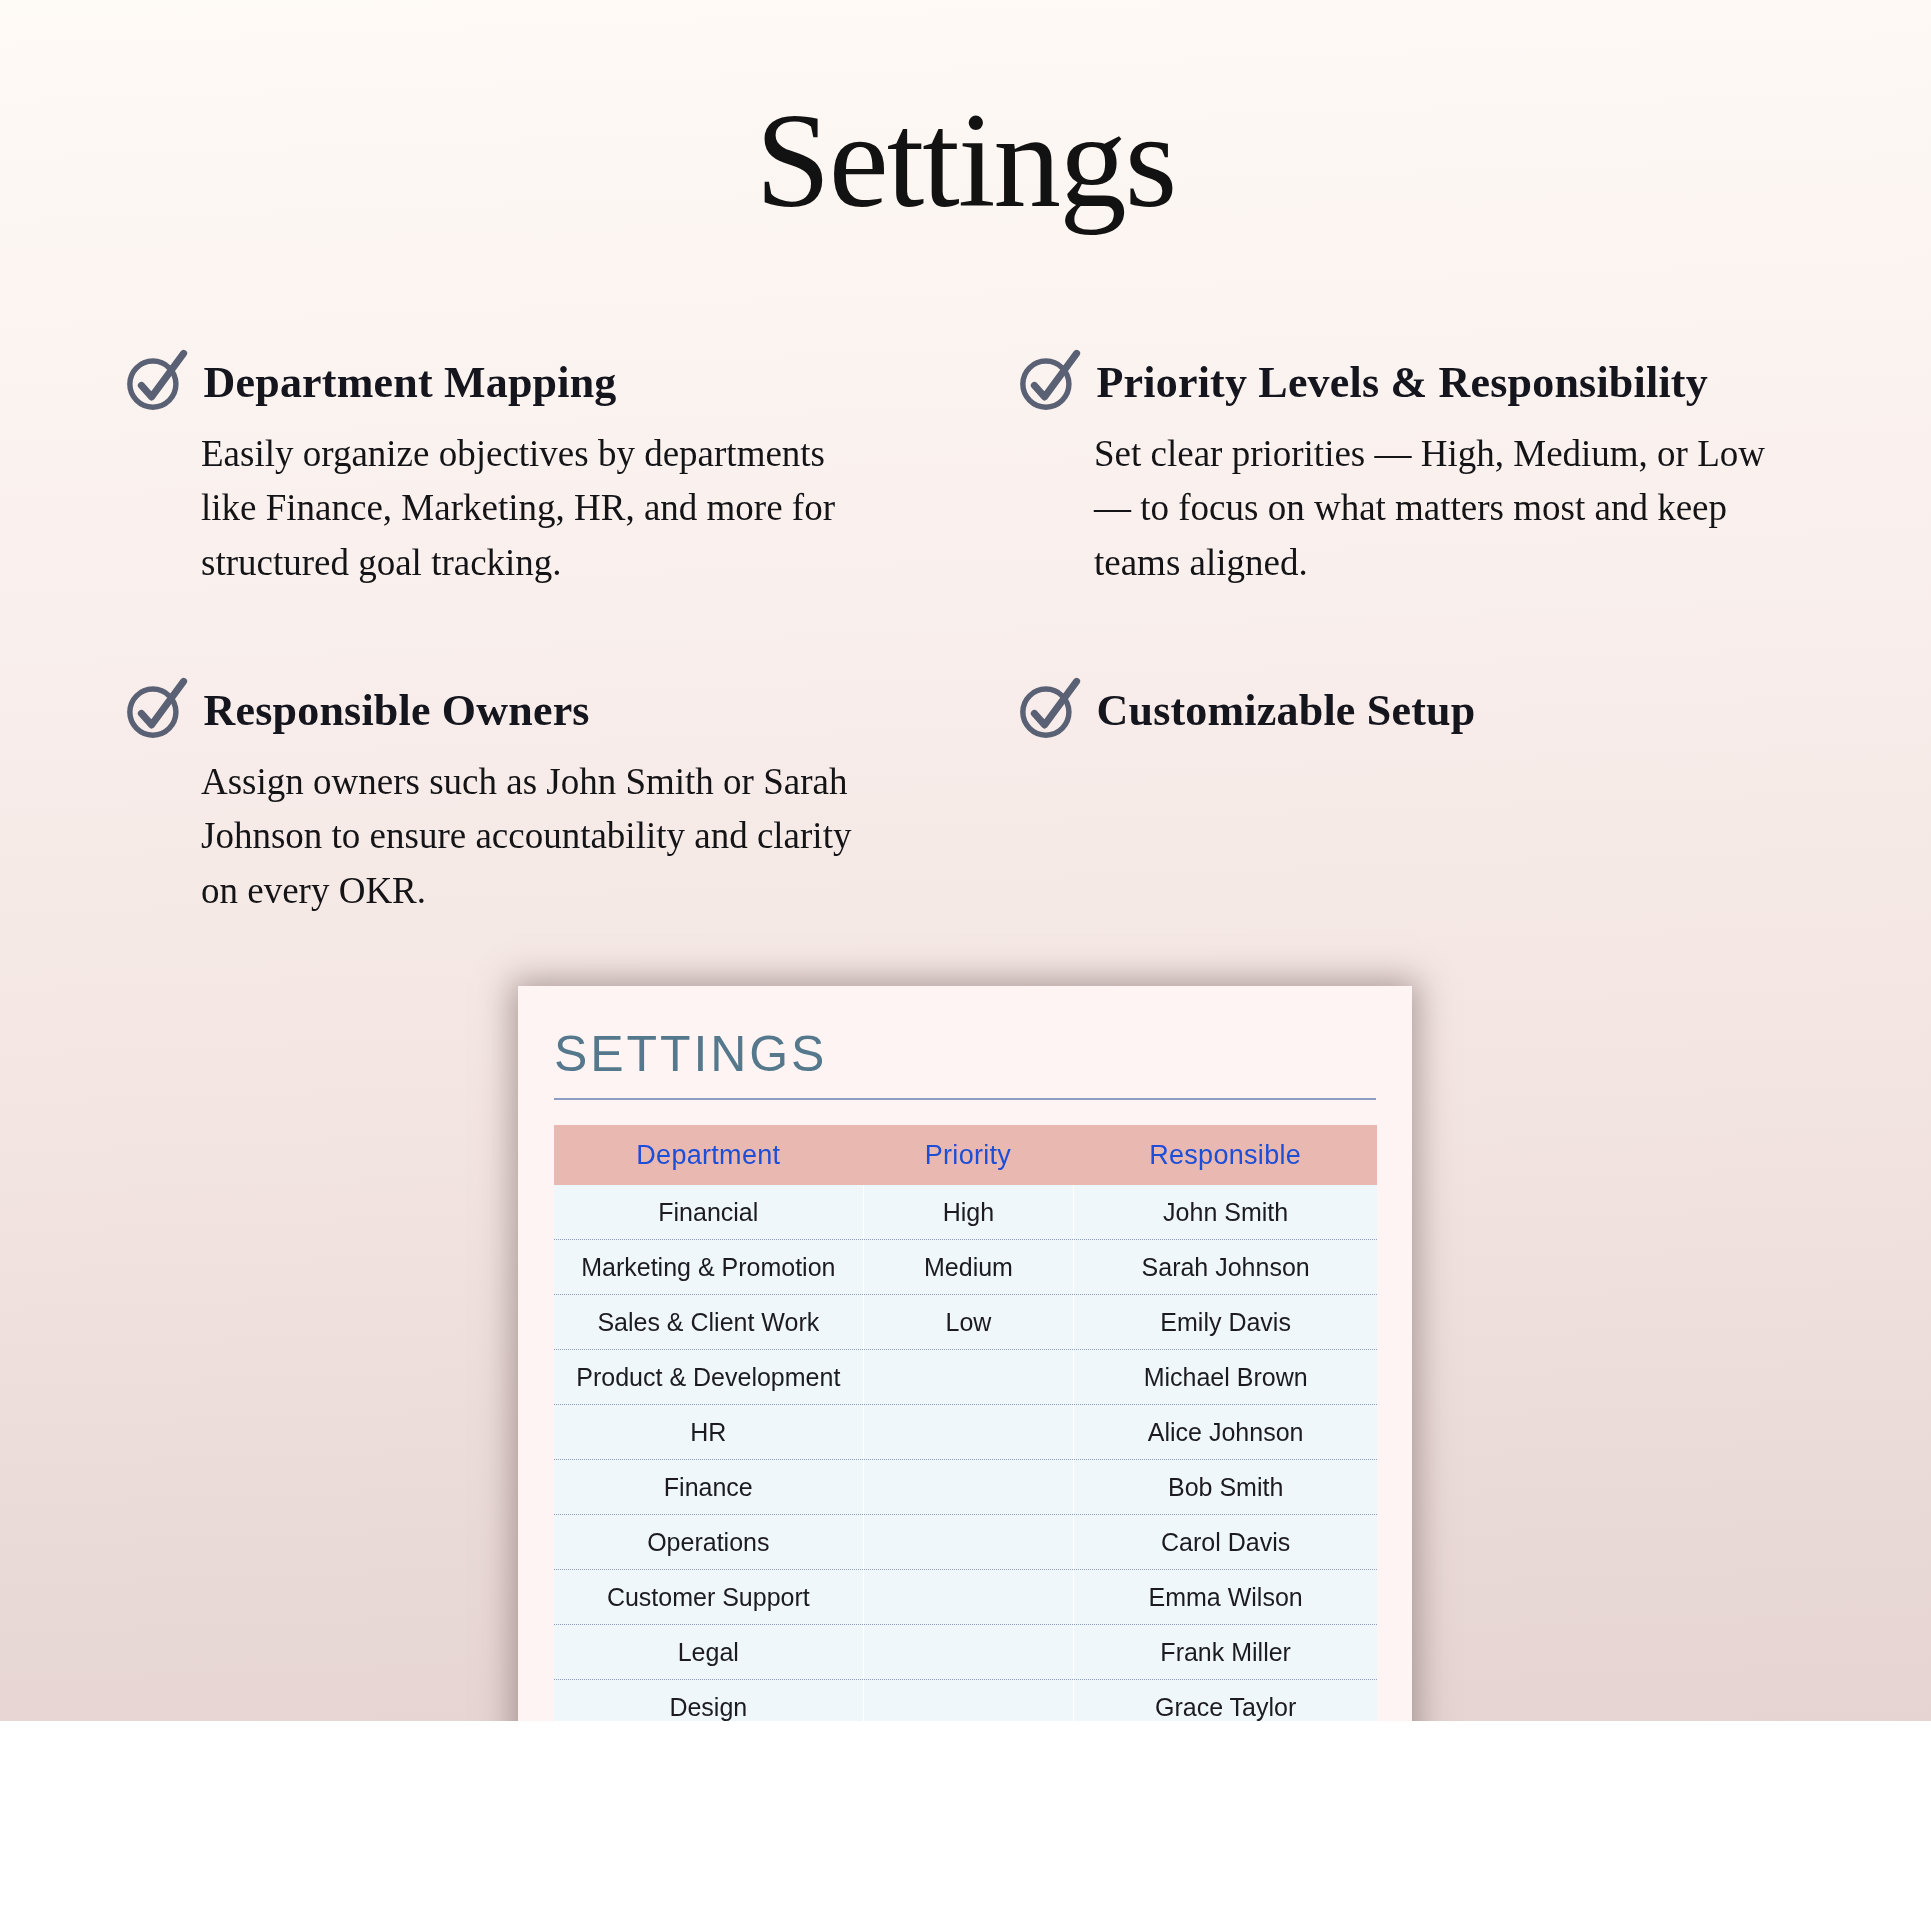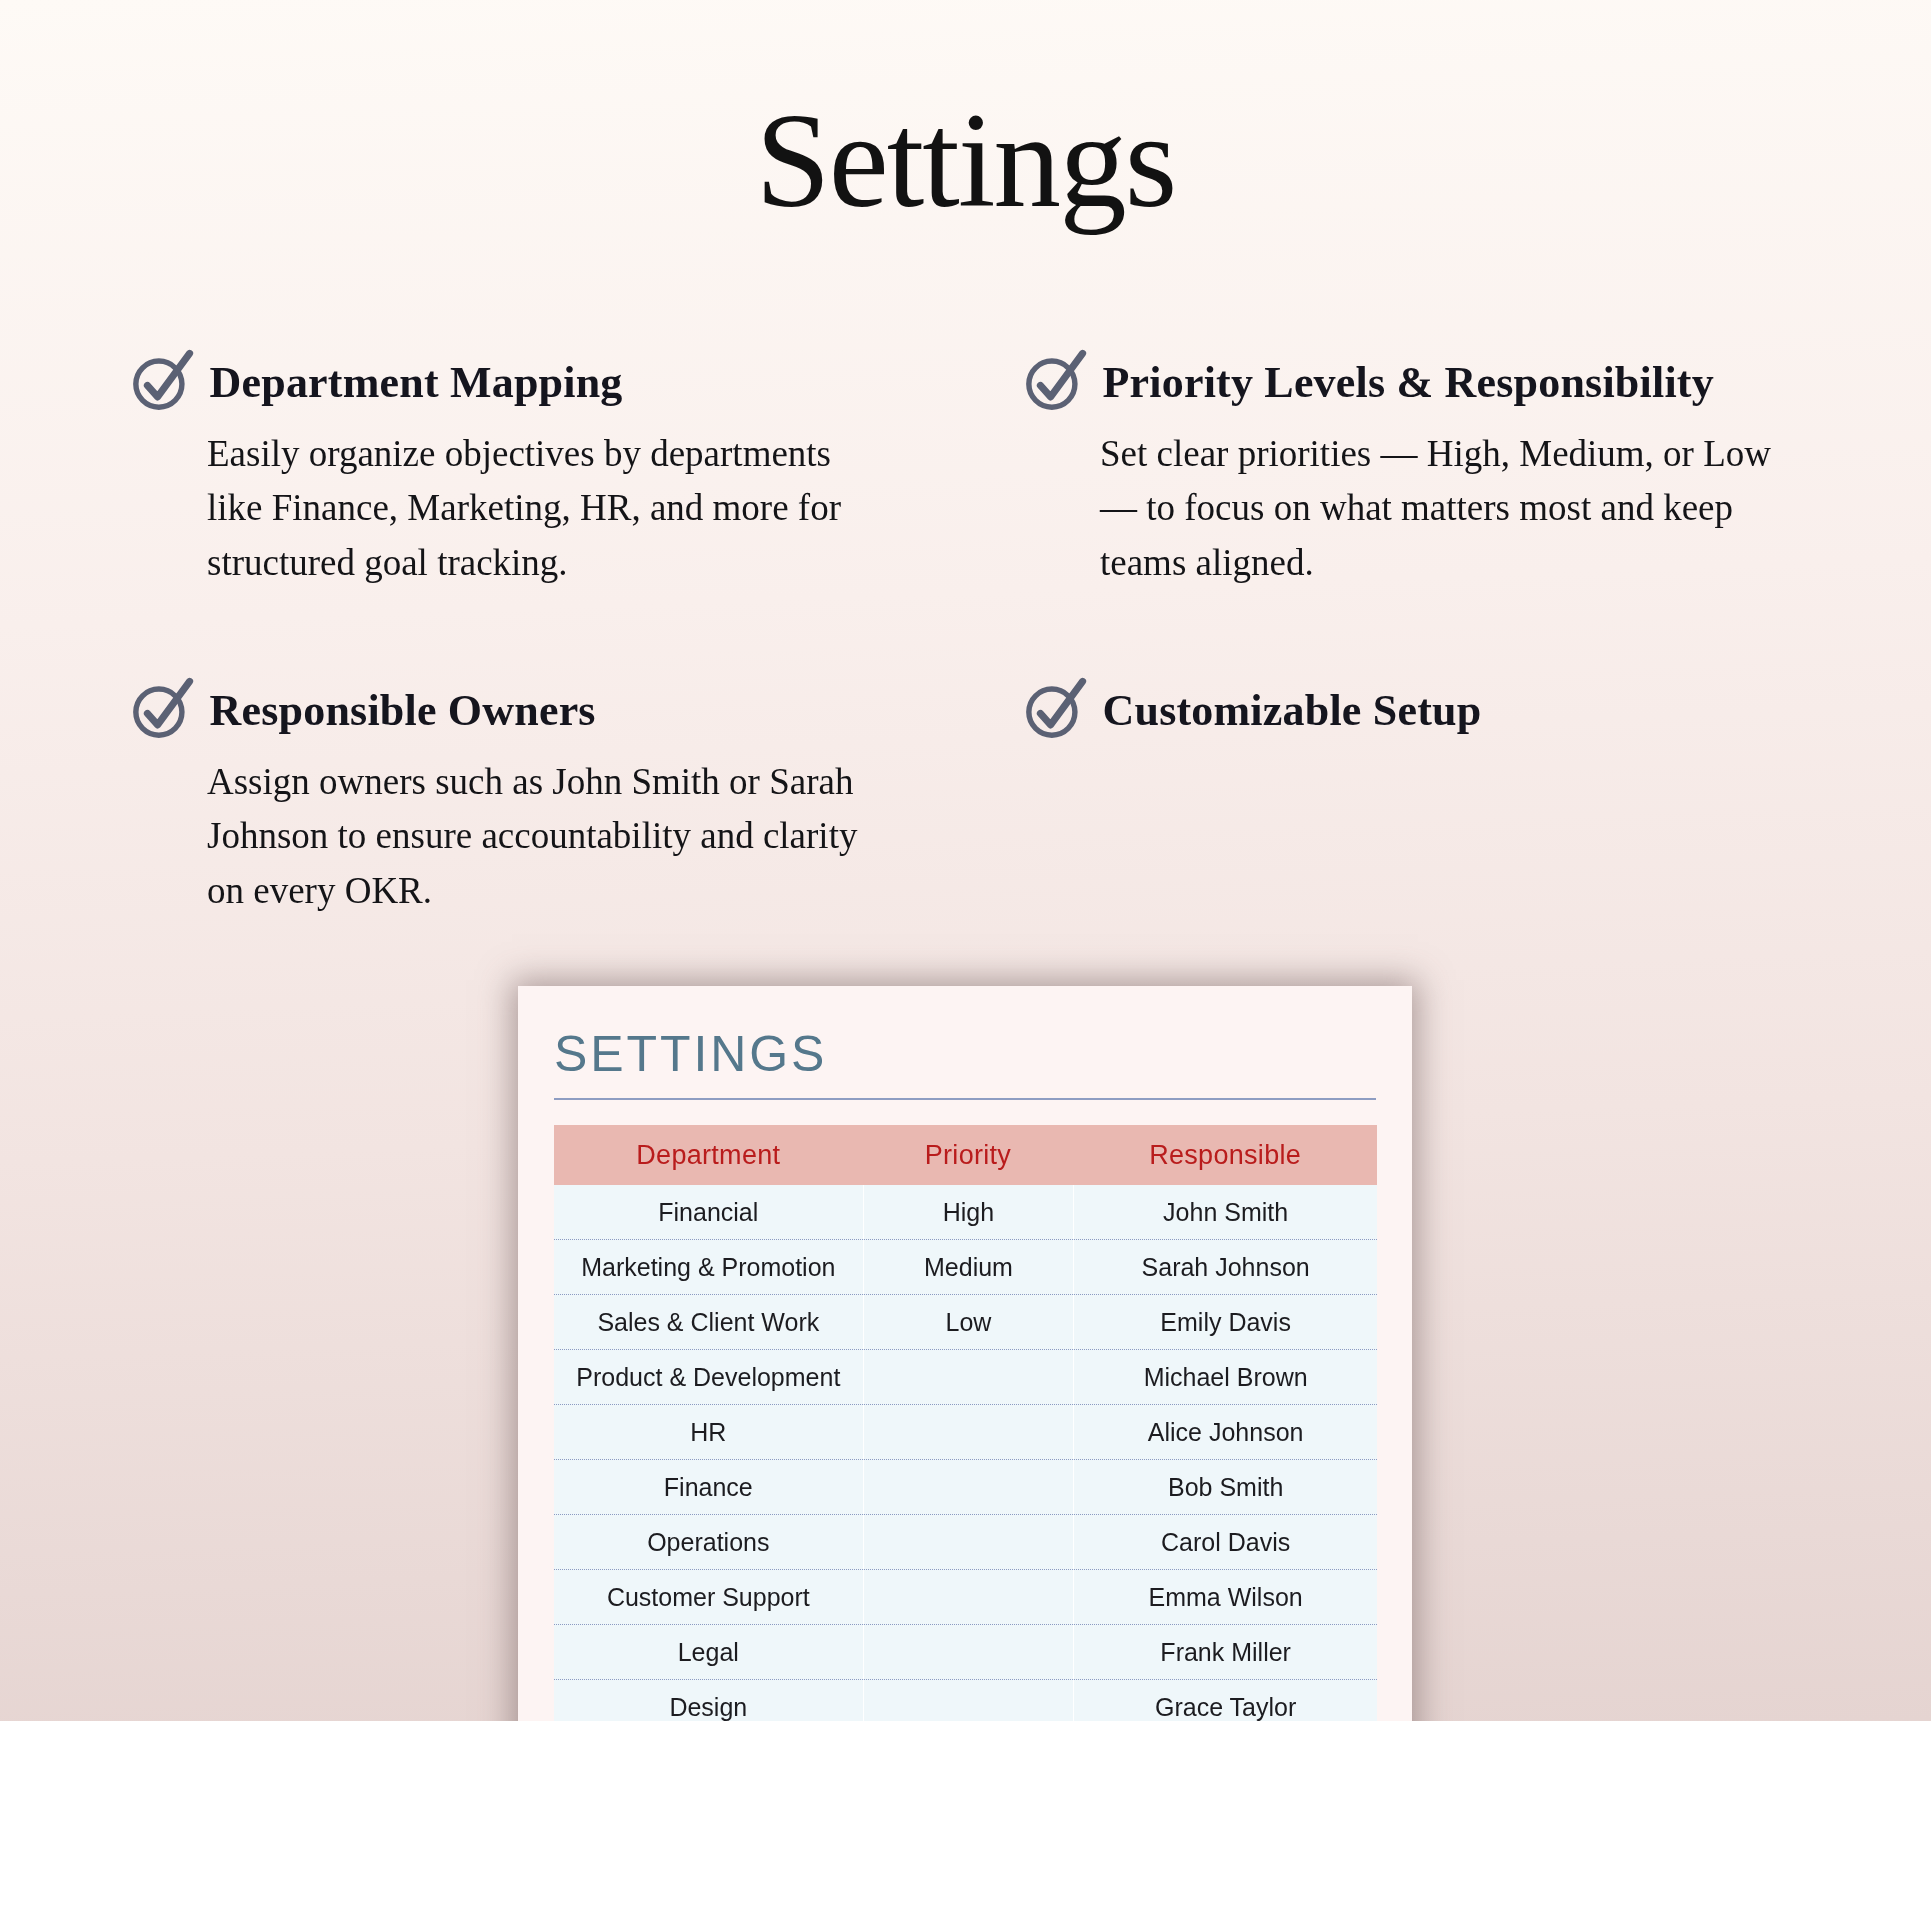--- a/index.html
+++ b/index.html
@@ -15,21 +15,21 @@
   .page-title{
     position:absolute;top:83px;left:0;width:100%;
     margin:0;text-align:center;
     font-family:"Liberation Serif", serif;
     font-weight:400;font-size:135px;letter-spacing:-1.9px;
     color:#121212;
   }
 
   
   .features{
-    position:absolute;top:353px;left:132px;width:1728px;
+    position:absolute;top:353px;left:126px;width:1728px;
     display:grid;grid-template-columns:893px 1fr;
     row-gap:77px;
   }
   .feature{min-height:251px;}
   .feature-head{display:flex;align-items:center;gap:13.5px;}
   .check-icon{width:64px;height:64px;flex:0 0 64px;color:#5b6174;margin-top:-5.8px;}
   .check-icon svg{width:100%;height:100%;overflow:visible;display:block;}
   .feature-title{
     margin:0;font-family:"Liberation Serif", serif;
     font-weight:700;font-size:44px;color:#15151e;letter-spacing:0.2px;
@@ -56,21 +56,21 @@
   .card-rule{
     border:none;border-top:2.9px solid #8e9dc2;
     margin:15.4px 0 0 0;height:0;
   }
   .sheet{margin-top:25px;width:823px;}
   .sheet-head{
     display:grid;grid-template-columns:37.5% 25.6% 36.9%;
     background:#e9b8b1;height:60px;align-items:center;
   }
   .sheet-head .th{
-    text-align:center;font-size:27px;color:#b91c1c;letter-spacing:0.3px;
+    text-align:center;font-size:27px;color:#1d4ed8;letter-spacing:0.3px;
   }
   .sheet-row{
     display:grid;grid-template-columns:37.5% 25.6% 36.9%;
     background:#eff7fa;height:54px;align-items:center;
     border-bottom:1.9px dotted #8c9bc2;
   }
   .sheet-row .td{
     text-align:center;font-size:25px;color:#1c1c20;height:100%;
     display:flex;align-items:center;justify-content:center;
     border-left:1.9px solid rgba(255,255,255,0.9);

